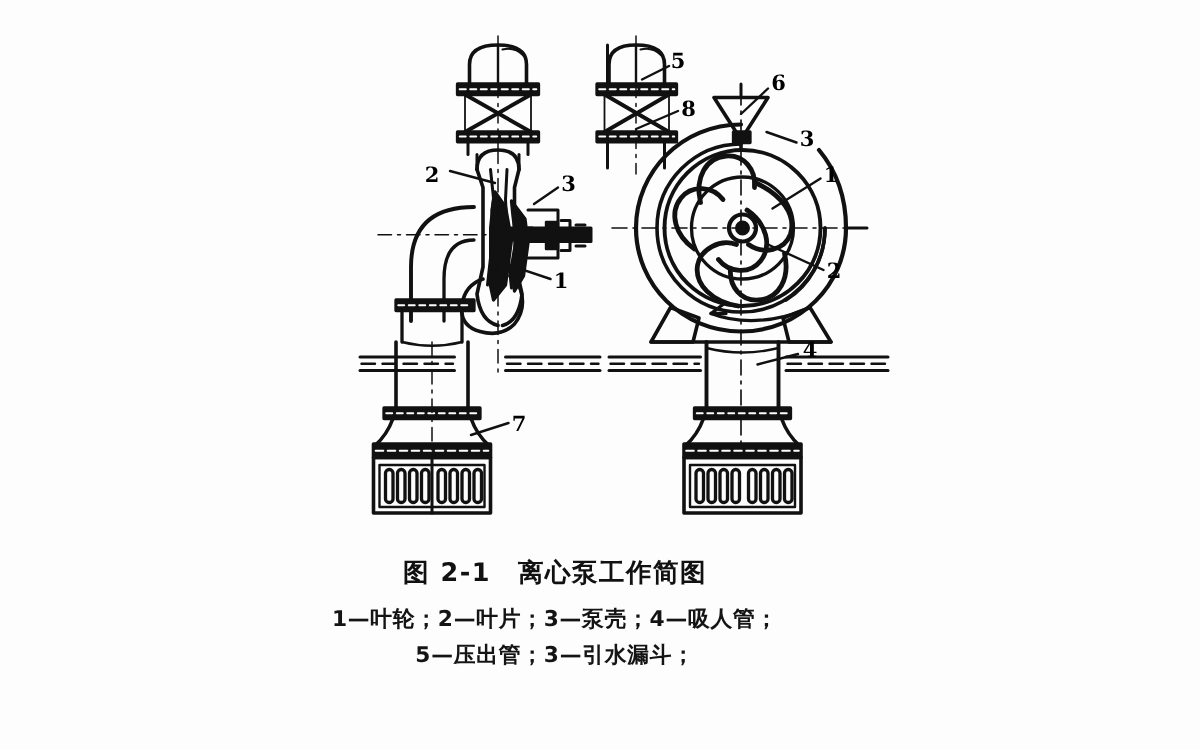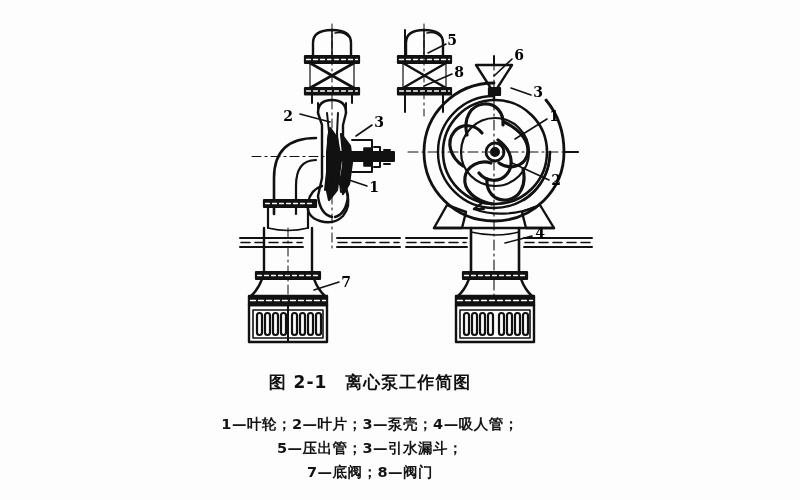--- a/index.html
+++ b/index.html
@@ -52,21 +52,21 @@
     font-family: "DejaVu Sans", "Liberation Sans", sans-serif;
     font-weight: bold;
     font-size: 14.5px;
     color: #141414;
     line-height: 24px;
     margin: 0;
     padding: 0;
     letter-spacing: 0.5px;
     white-space: pre;
   }
-  .legend-line.l1 { margin-top: 18px; }
+  .legend-line.l1 { margin-top: 7px; }
   
   .num-label {
     font-family: "DejaVu Serif", "Liberation Serif", serif;
     font-weight: bold;
     font-size: 14px;
     fill: #000000;
   }
 </style>
 </head>
 <body>
@@ -346,16 +346,15 @@
         <text class="num-label" x="556" y="185" text-anchor="middle">2</text>
         <text class="num-label" x="540" y="238" text-anchor="middle">4</text>
       </g>
     </svg>
   </div>
 
   <div class="caption-block">
     <p class="fig-title">图 2-1　离心泵工作简图</p>
     <p class="legend-line l1">1—叶轮；2—叶片；3—泵壳；4—吸人管；</p>
     <p class="legend-line">5—压出管；3—引水漏斗；</p>
-    <p class="legend-line">7—底阀；8—阀门</p>
   </div>
 
 </div>
 
 </body></html>

